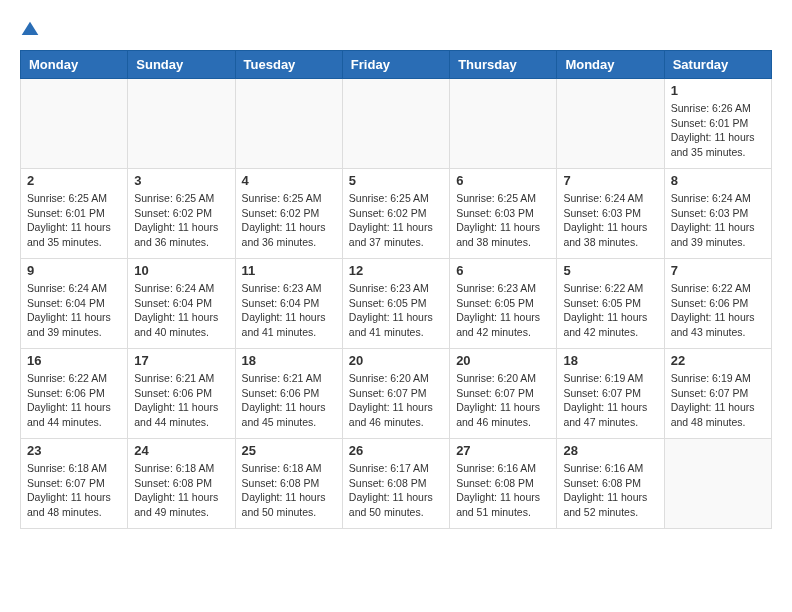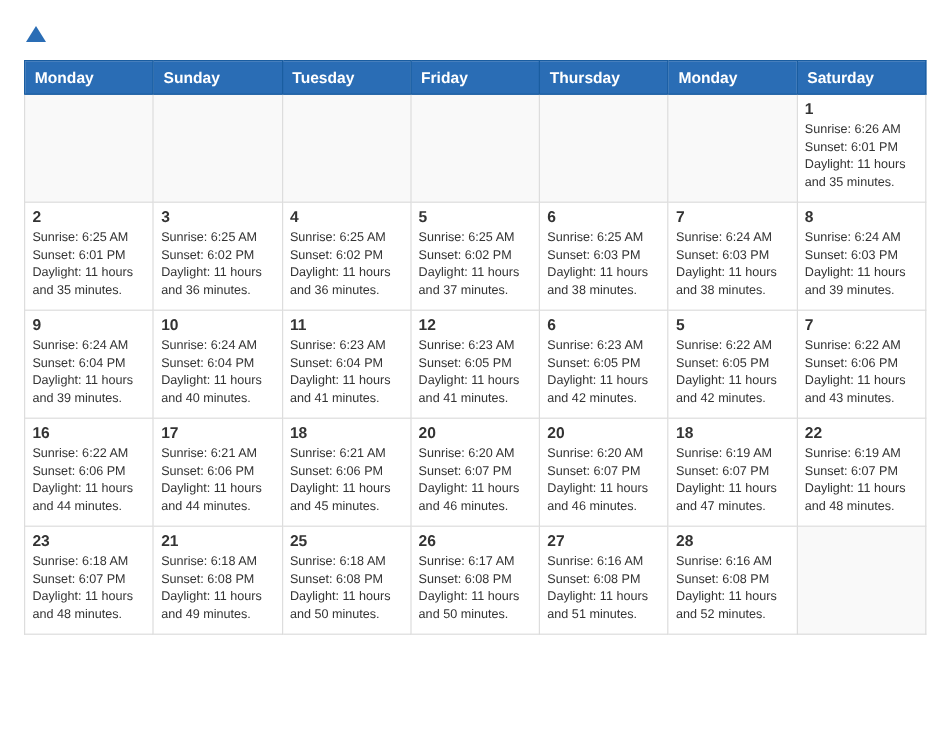--- a/index.html
+++ b/index.html
@@ -266,21 +266,21 @@
         </td>
       </tr>
       <tr class="week-row">
         <td>
           <span class="day-number">23</span>
           <div class="day-info" style="white-space: pre-line;">Sunrise: 6:18 AM
 Sunset: 6:07 PM
 Daylight: 11 hours and 48 minutes.</div>
         </td>
         <td>
-          <span class="day-number">21</span>
+          <span class="day-number">24</span>
           <div class="day-info" style="white-space: pre-line;">Sunrise: 6:18 AM
 Sunset: 6:08 PM
 Daylight: 11 hours and 49 minutes.</div>
         </td>
         <td>
           <span class="day-number">25</span>
           <div class="day-info" style="white-space: pre-line;">Sunrise: 6:18 AM
 Sunset: 6:08 PM
 Daylight: 11 hours and 50 minutes.</div>
         </td>

